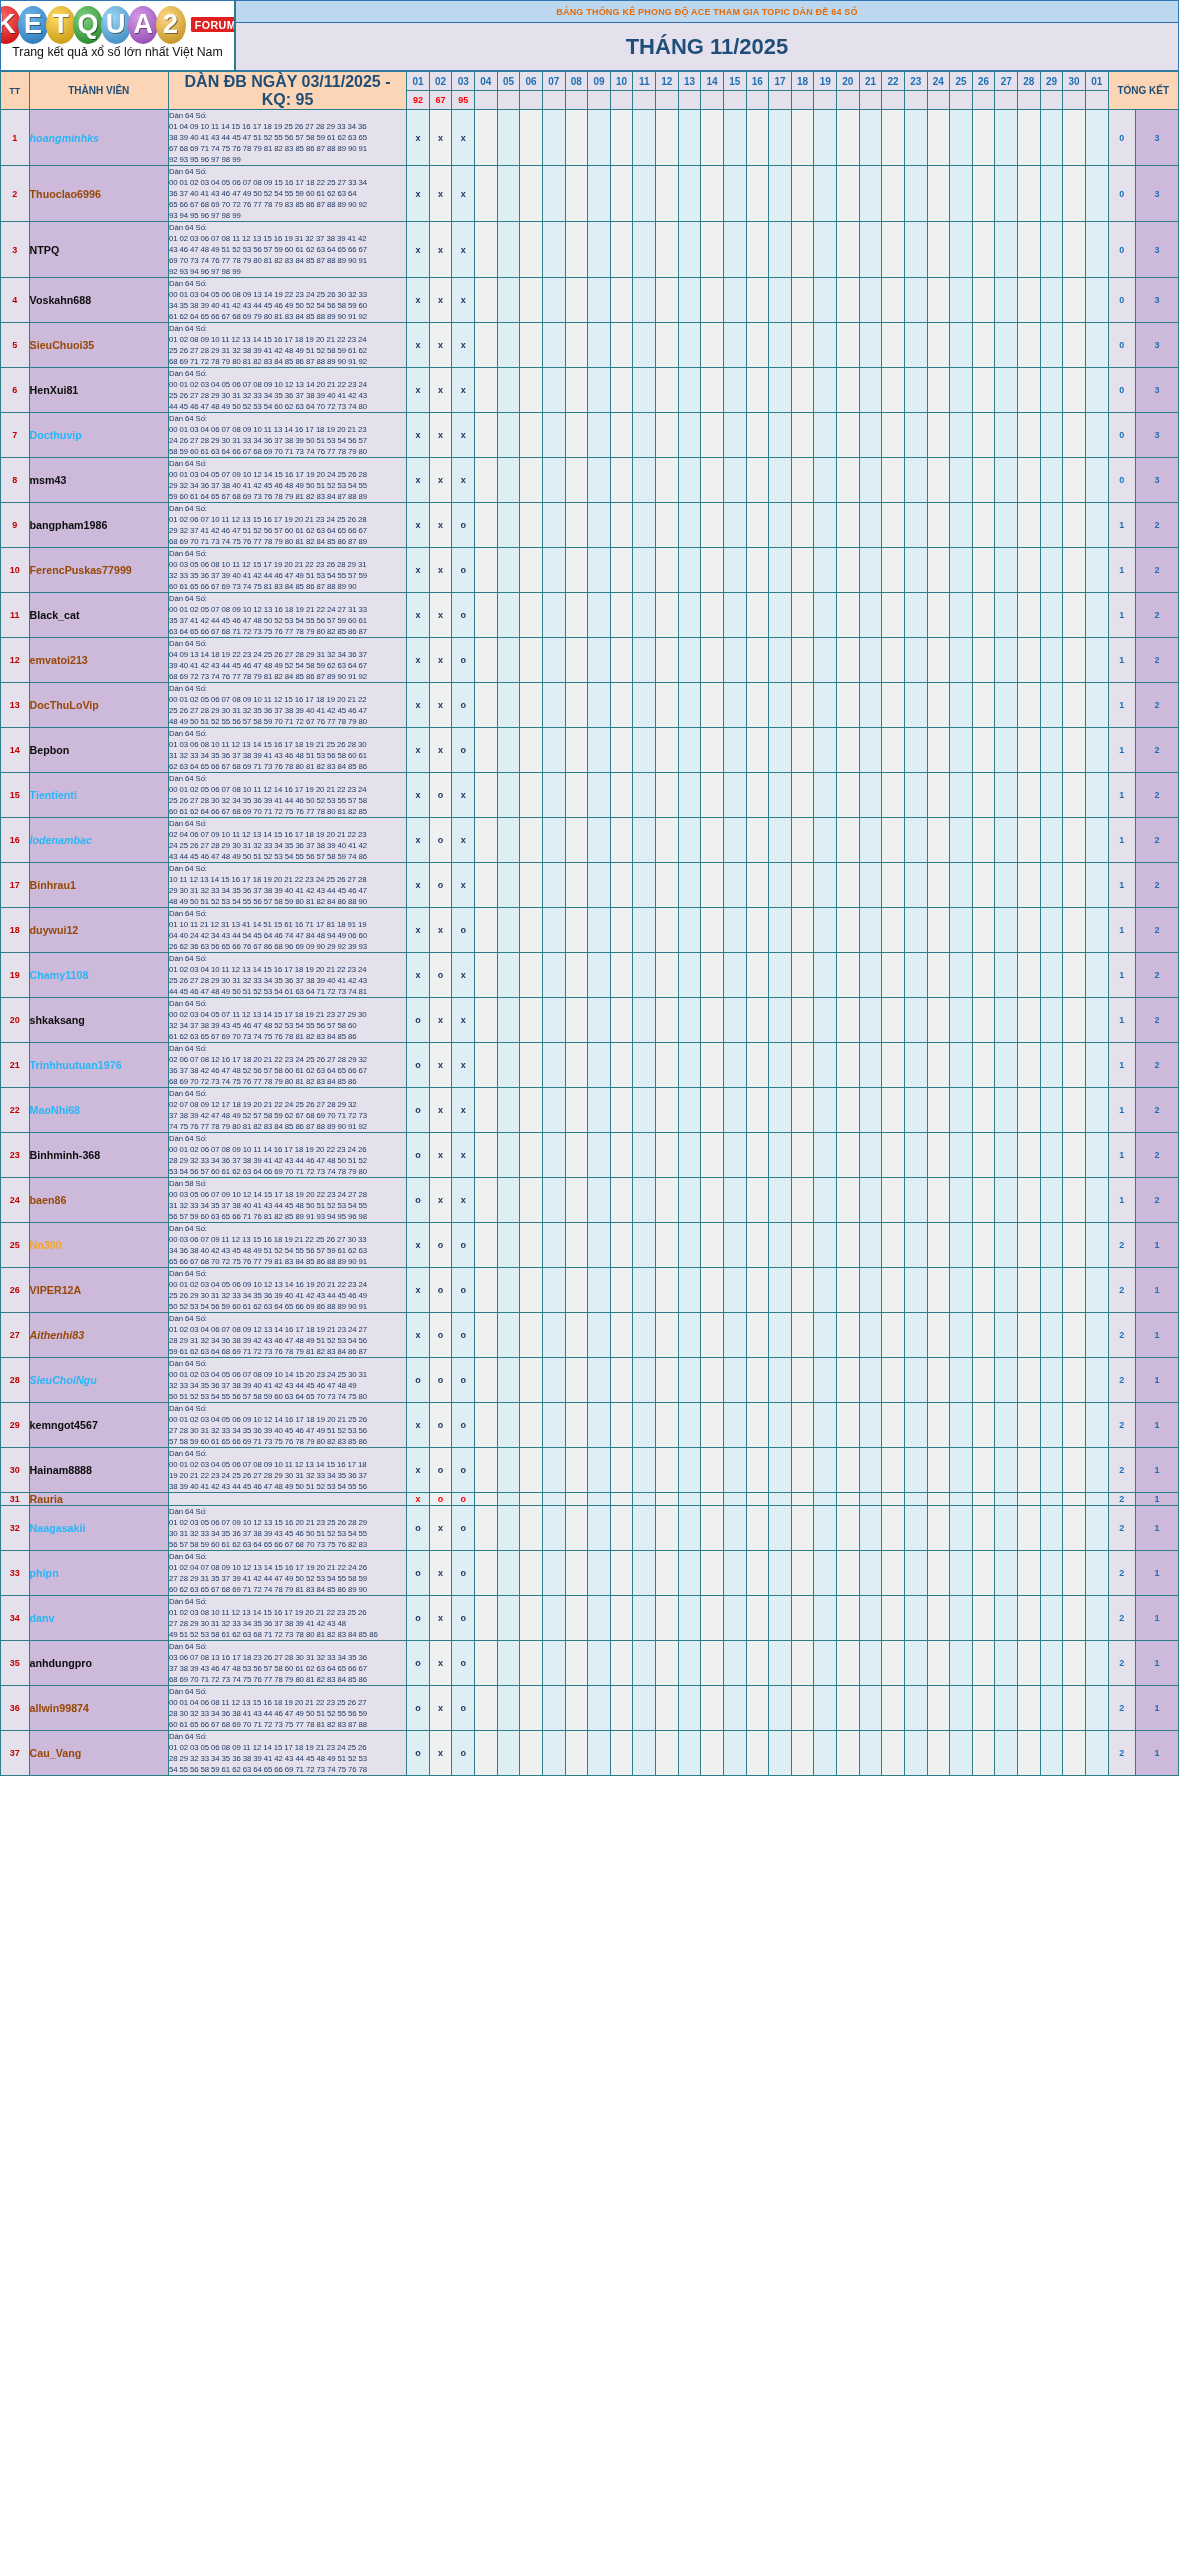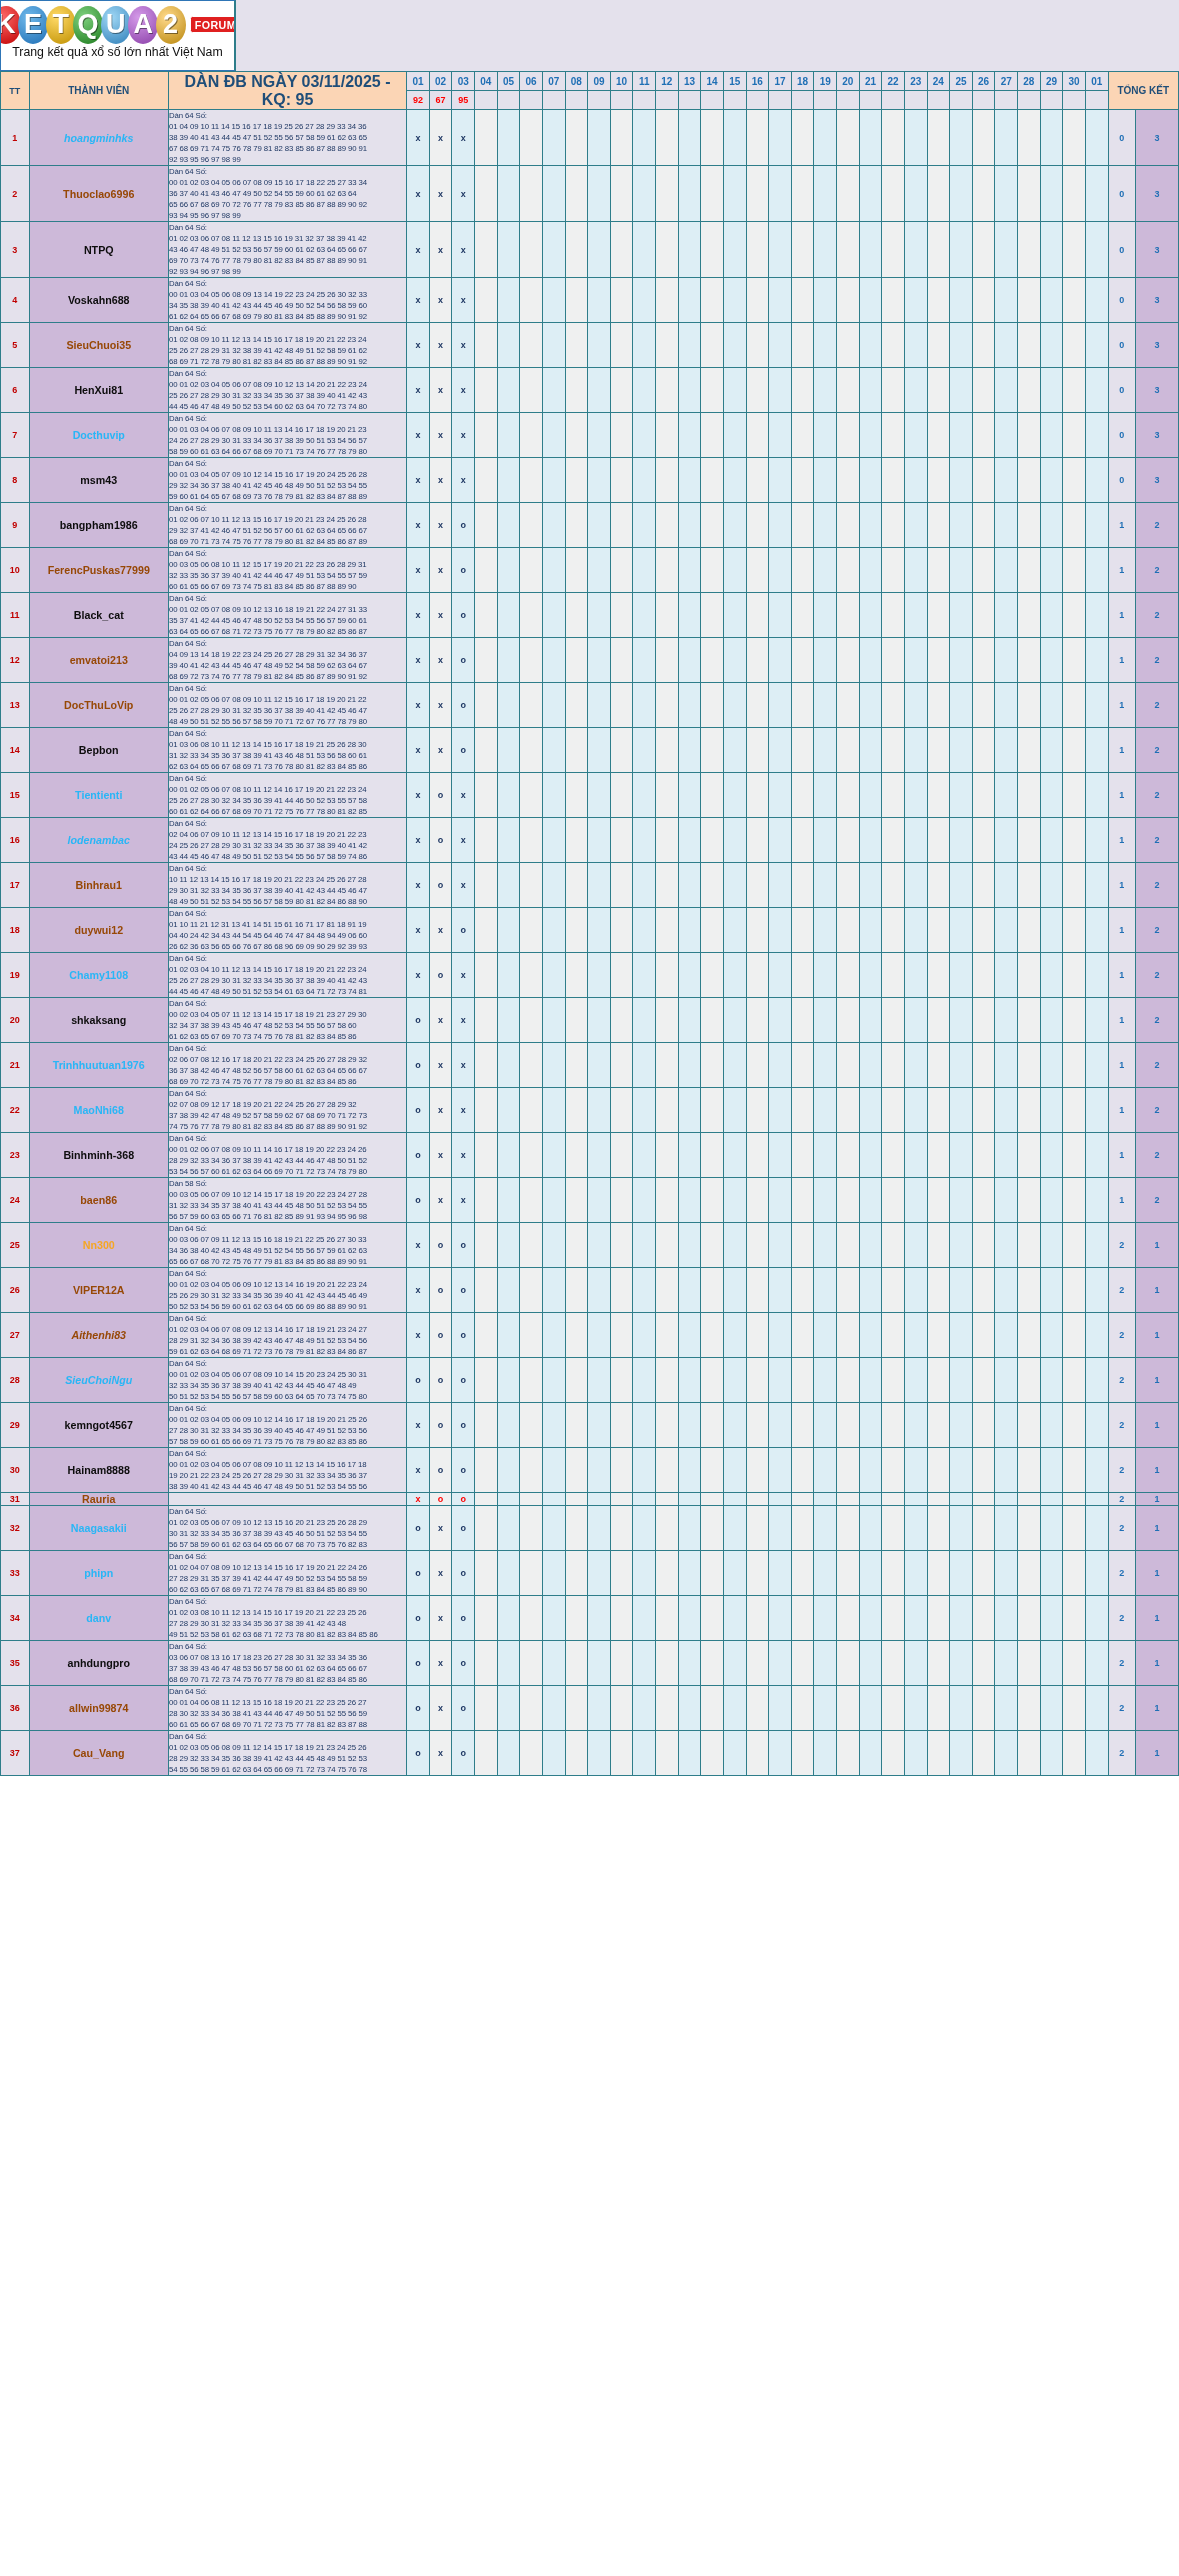--- a/index.html
+++ b/index.html
@@ -126,21 +126,21 @@
     background:#e4e1ec;
     color:#c00000;
     font-weight:bold;
     font-size:9px;
     text-align:center;
     vertical-align:middle;
     border-left:1.6px solid #2e7d8a;
   }
   td.member{
     background:#cdb9d9;
-    text-align:center;
+    text-align:left;
     vertical-align:middle;
     font-weight:bold;
     font-size:10.7px;
     border-left:1.6px solid #2e7d8a;
     border-right:1.6px solid #2e7d8a;
   }
   td.dan{
     background:#e4e1ec;
     color:#1f3864;
     font-size:7.8px;
@@ -194,20 +194,24 @@
         <span class="ball b1">K</span>
         <span class="ball b2">E</span>
         <span class="ball b3">T</span>
         <span class="ball b4">Q</span>
         <span class="ball b5">U</span>
         <span class="ball b6">A</span>
         <span class="ball b7">2</span>
         <span class="forum-tag">FORUM</span>
       </div>
       <div class="logo-tagline">Trang kết quả xổ số lớn nhất Việt Nam</div>
+    </div>
+    <div class="banner-right">
+      <div class="banner-title">BẢNG THỐNG KÊ PHONG ĐỘ ACE THAM GIA TOPIC DÀN ĐỀ 64 SỐ</div>
+      <div class="banner-month">THÁNG 11/2025</div>
     </div>
   </div>
 
   <table class="grid">
     <colgroup>
       <col style="width:24px">
       <col style="width:117px">
       <col style="width:200px">
     <col style="width: 19px;">
         <col style="width: 19px;">

